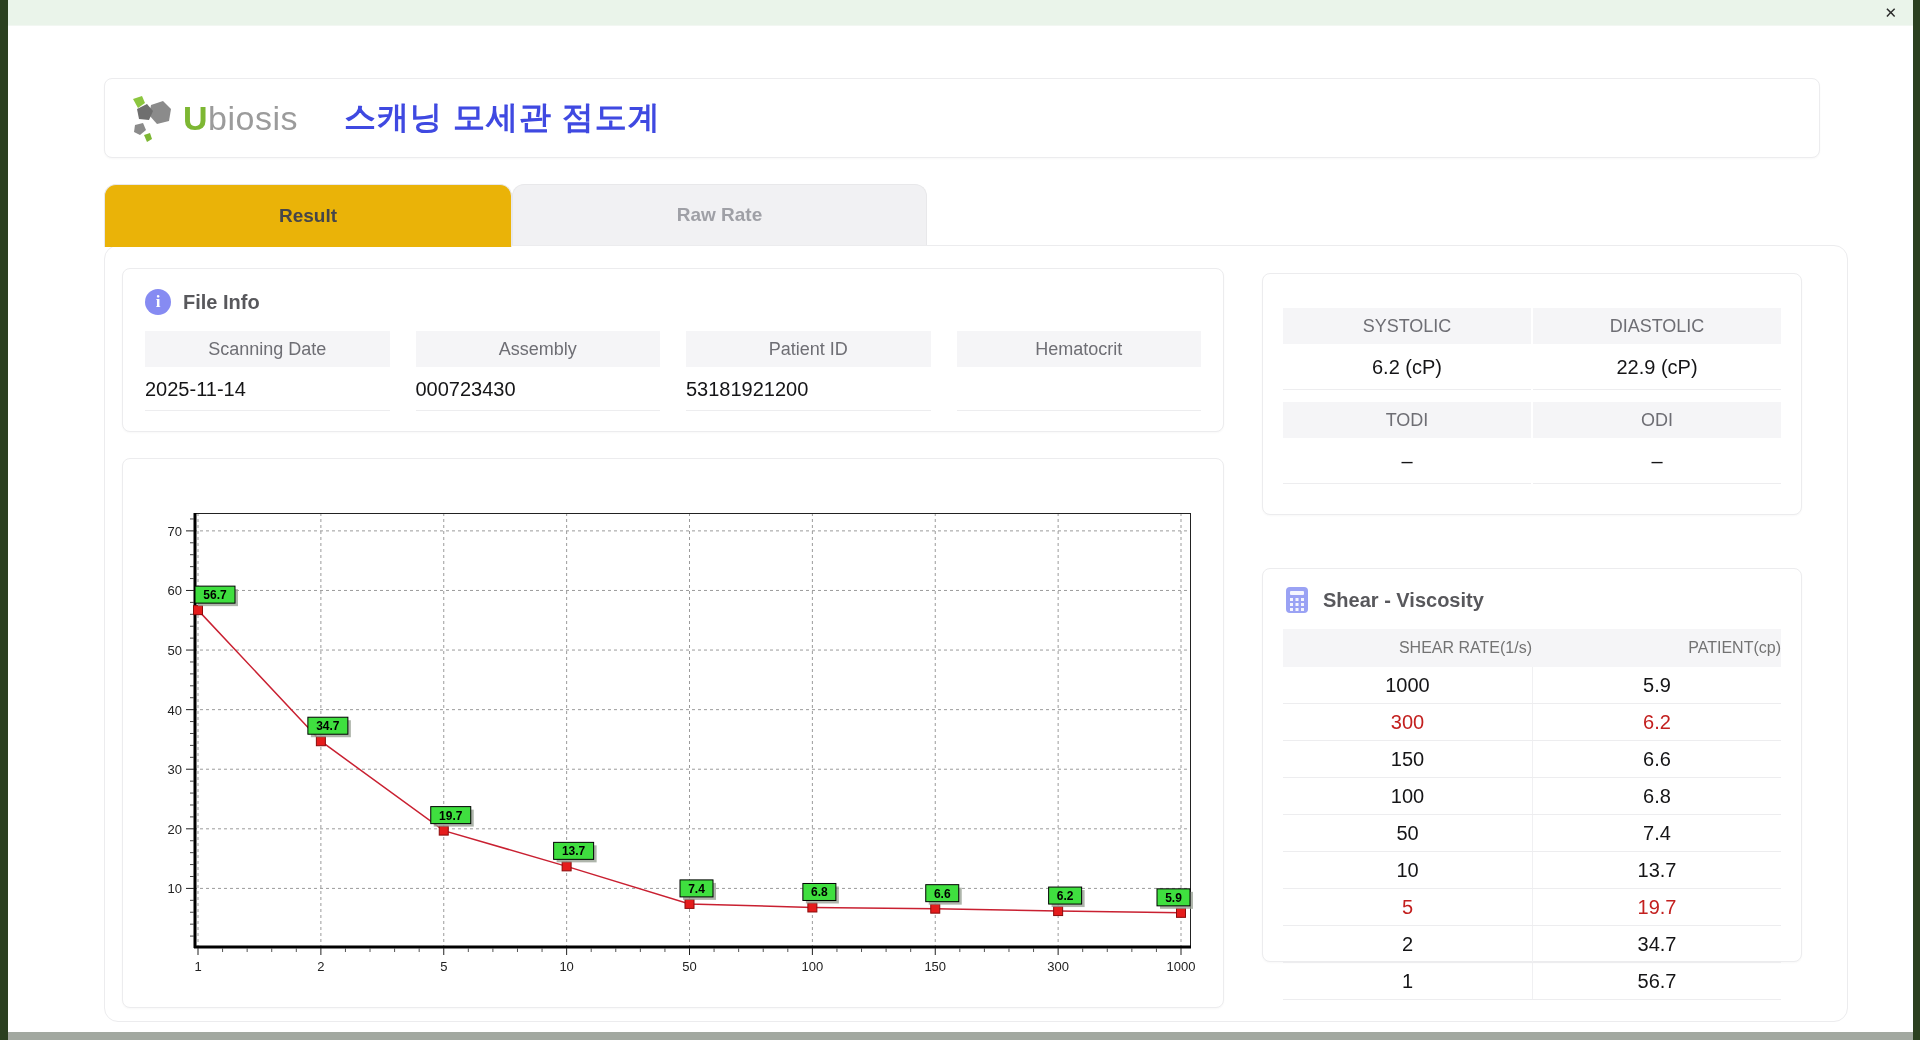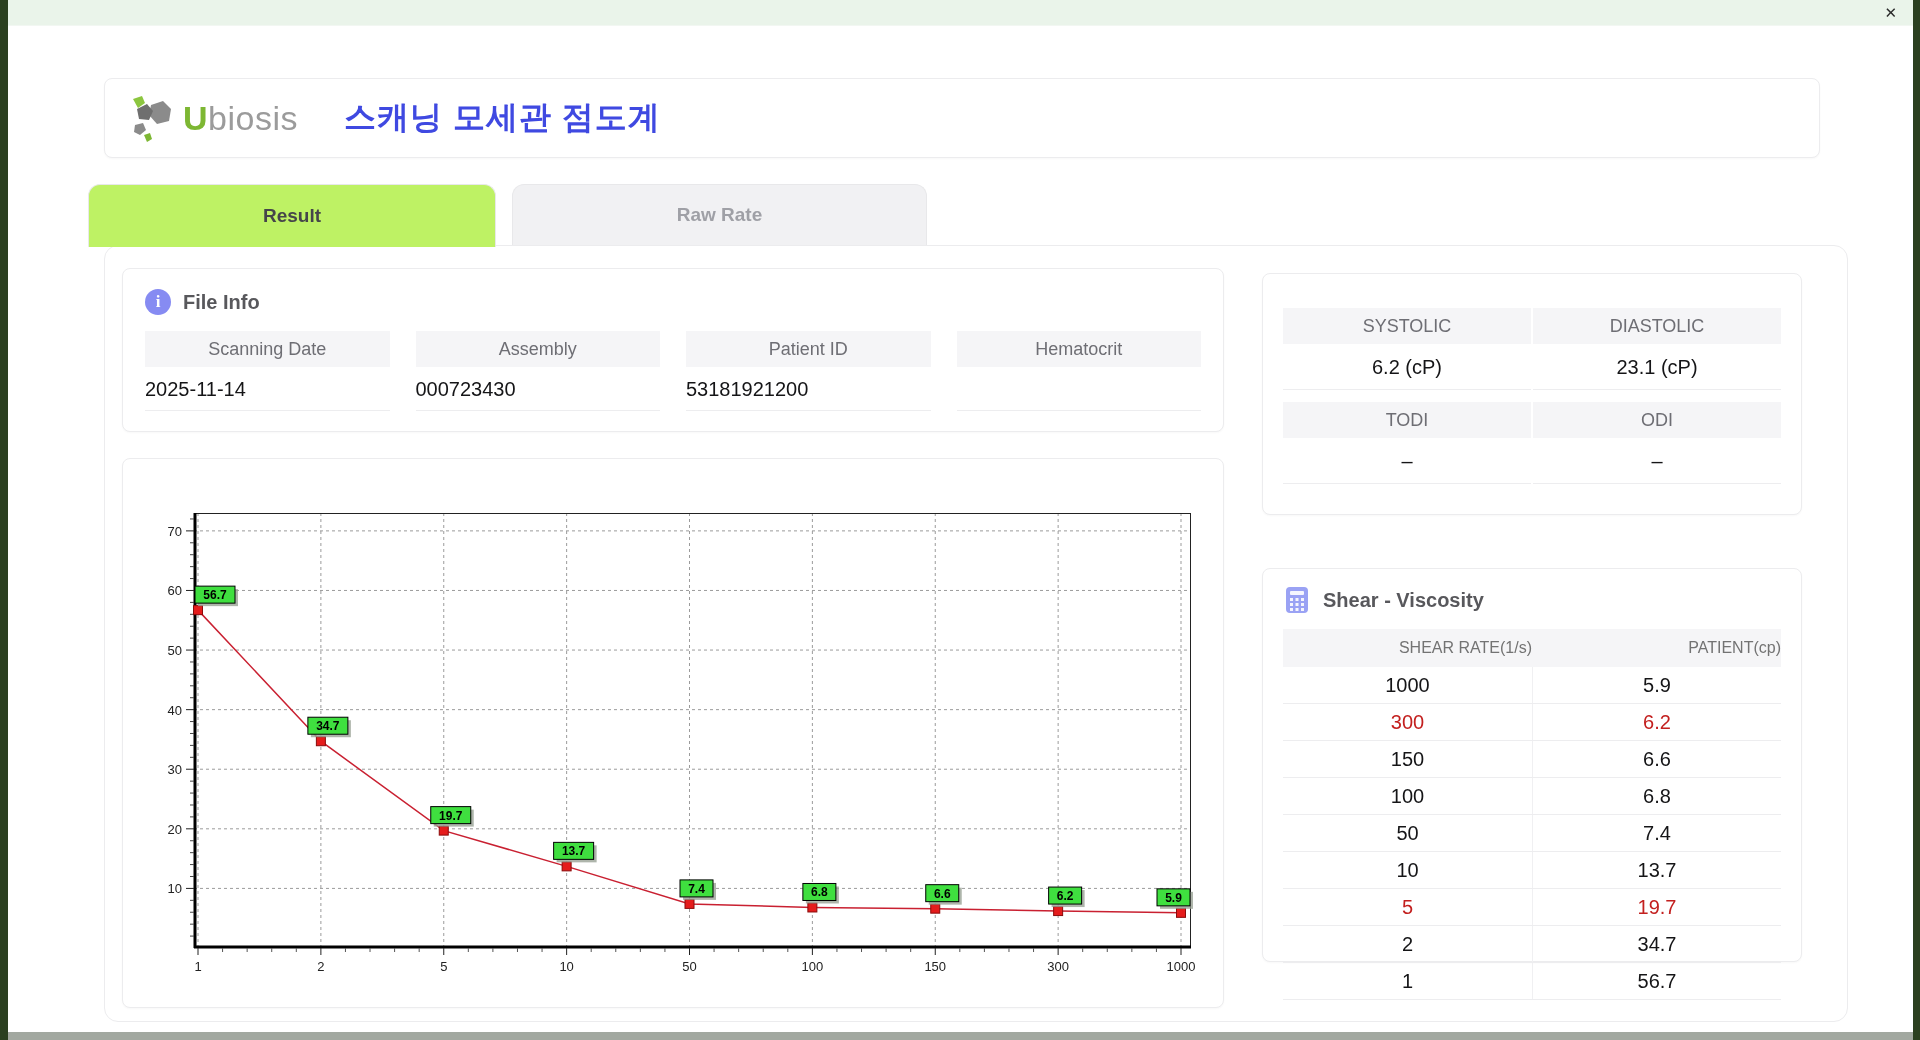--- a/index.html
+++ b/index.html
@@ -18,21 +18,21 @@
     padding-left:24px; }
   .brand { display:flex; align-items:center; }
   .brand-text { font-size:34px; letter-spacing:0.5px; margin-left:6px; }
   .brand-u { color:#7db733; font-weight:bold; }
   .brand-rest { color:#9b9b9b; }
   .app-title { font-size:32px; font-weight:bold; color:#3f49e1; margin-left:46px; letter-spacing:1px; }
 
   .tab { position:absolute; top:184px; display:flex; align-items:center; justify-content:center;
     font-size:19px; font-weight:bold; border:1px solid #e8e8ea; border-bottom:none;
     border-radius:12px 12px 0 0; }
-  .tab-active { left:80px; width:408px; height:63px; background:#bef264; color:#45454a; z-index:3; }
+  .tab-active { left:96px; width:408px; height:63px; background:#eab308; color:#45454a; z-index:3; }
   .tab-inactive { left:504px; width:415px; height:61px; background:#f1f1f3; color:#9fa0a6; z-index:2; }
 
   .container { position:absolute; left:96px; top:245px; width:1744px; height:777px;
     background:#fff; border:1px solid #ececee; border-radius:14px; z-index:1; }
 
   .sec-title { display:flex; align-items:center; gap:12px; font-size:20px; font-weight:bold; color:#58585c; }
   .icon-chip { display:inline-flex; align-items:center; justify-content:center; }
   .info-circle { width:26px; height:26px; border-radius:50%; background:#868bf2; color:#fff;
     font-size:17px; font-weight:bold; font-family:"Liberation Serif","DejaVu Serif",serif; }
 
@@ -261,21 +261,21 @@
             <text x="979.5" y="388.8424657534246" text-anchor="middle" font-size="12" font-weight="bold" fill="#000">5.9</text>
           </g>
         </svg></div>
   </div>
 
   <div class="card bv-card">
     <div class="bv-grid">
       <div class="bv-head">SYSTOLIC</div>
       <div class="bv-head">DIASTOLIC</div>
       <div class="bv-val">6.2 (cP)</div>
-      <div class="bv-val">23.1 (cP)</div>
+      <div class="bv-val">22.9 (cP)</div>
       <div class="bv-spacer"></div>
       <div class="bv-head">TODI</div>
       <div class="bv-head">ODI</div>
       <div class="bv-val">–</div>
       <div class="bv-val">–</div>
     </div>
   </div>
 
   <div class="card shear-card">
     <div class="sec-title">

